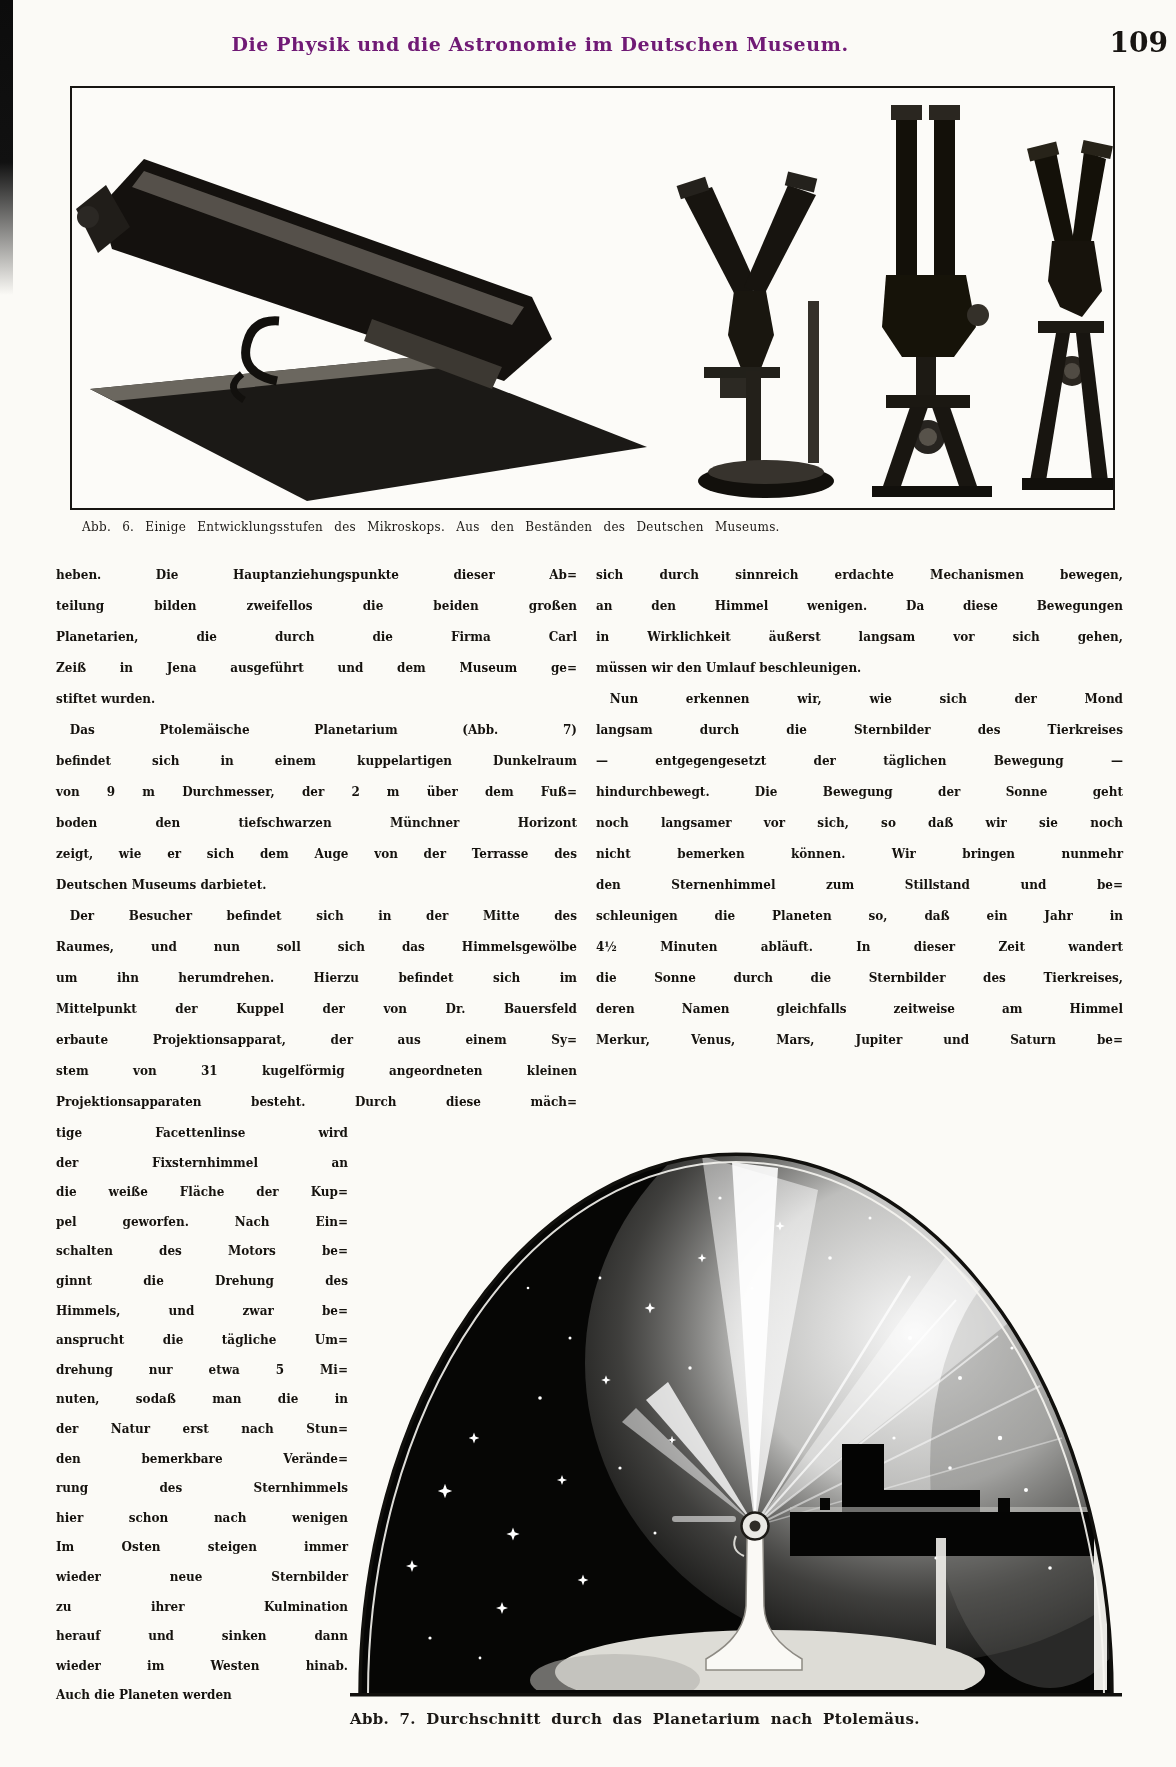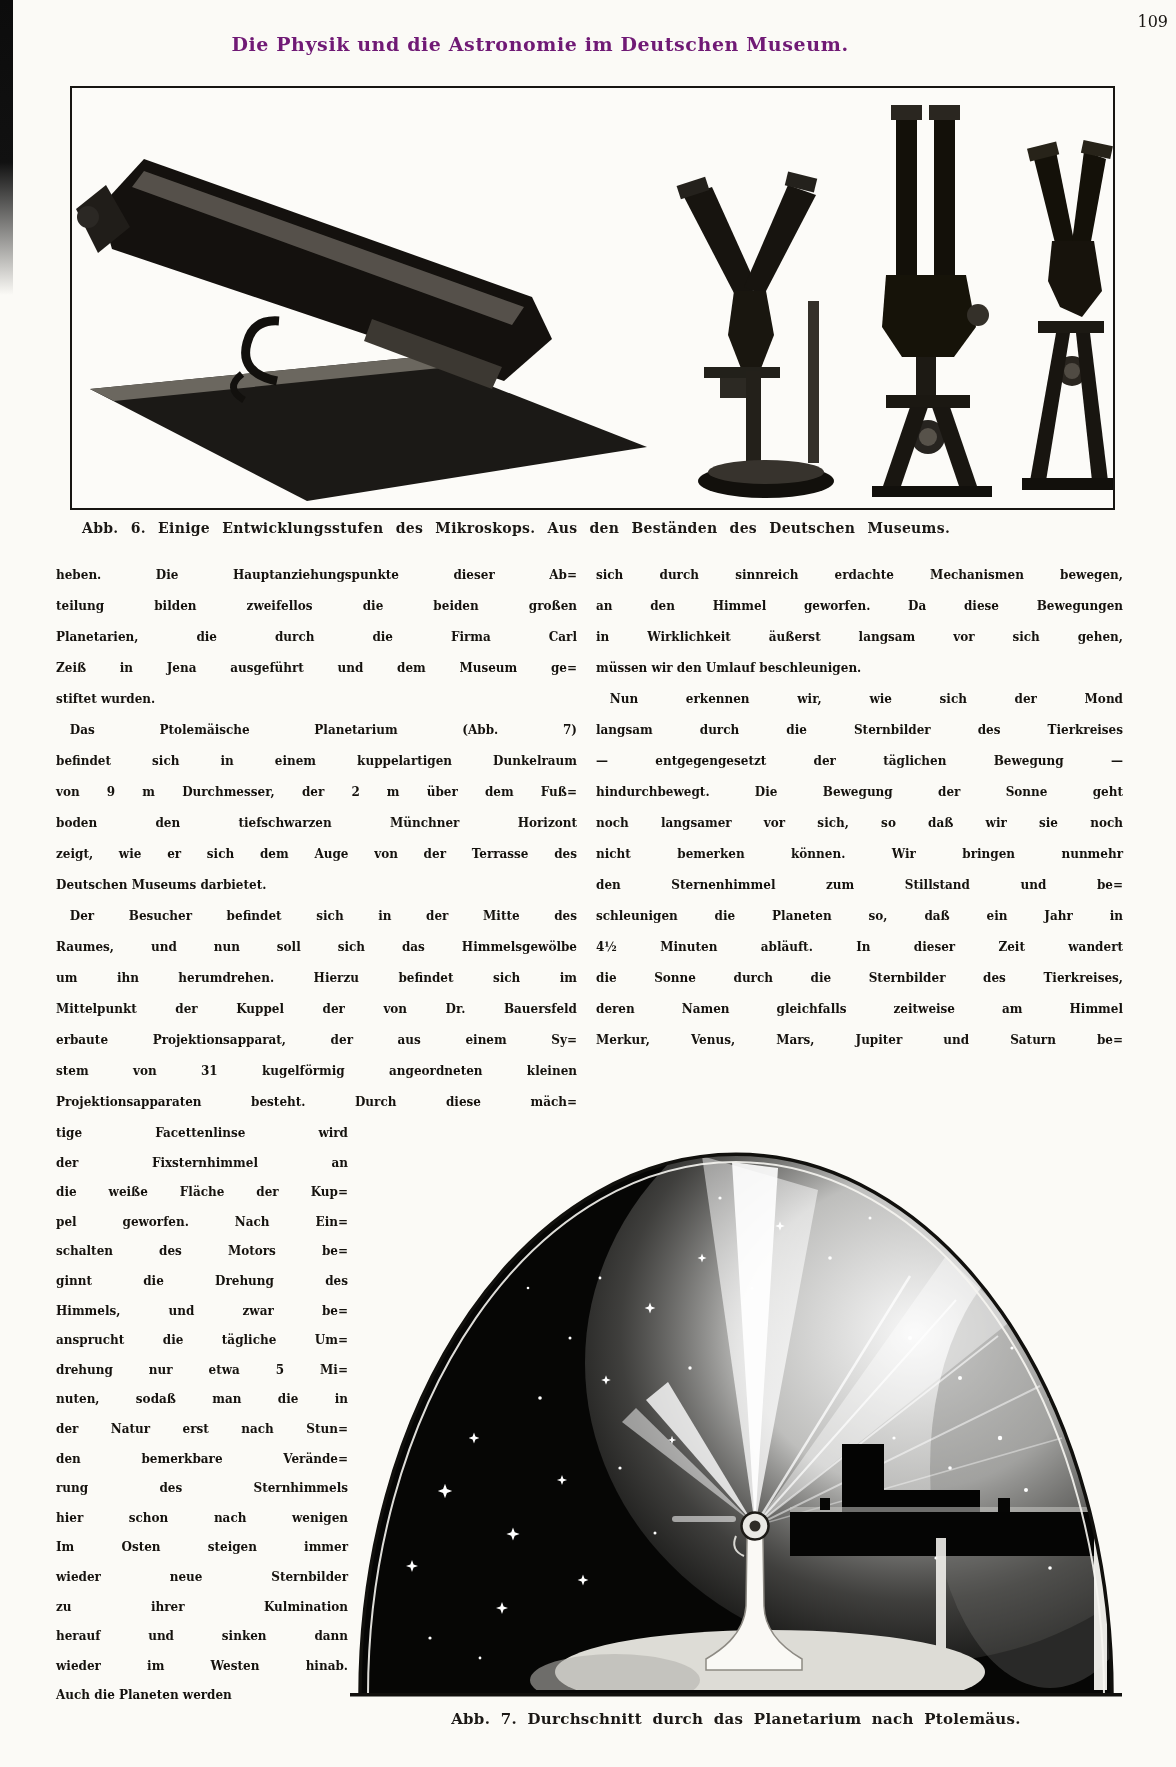--- a/index.html
+++ b/index.html
@@ -8,51 +8,51 @@
     background:#fbfaf6;
     font-family:"DejaVu Serif", serif;color:#141210;
   }
   .abs{position:absolute;}
   
   .header-title{
     left:150px;top:33px;width:780px;text-align:center;
     font-size:19px;font-weight:bold;letter-spacing:.6px;color:#701a75;
   }
   .page-number{
-    left:1088px;top:12px;width:80px;text-align:right;
-    font-size:16px;font-weight:normal;color:#181512;
+    left:1088px;top:26px;width:80px;text-align:right;
+    font-size:28px;font-weight:bold;color:#181512;
   }
   
   .scan-strip{
     left:0;top:0;width:13px;height:295px;
     background:linear-gradient(180deg,#0c0c0c 0%,#111 55%,rgba(20,20,20,.45) 80%,rgba(20,20,20,0) 100%);
   }
   
   .fig6{
     left:70px;top:86px;width:1041px;height:420px;
     border:2px solid #171512;background:#fcfbf8;box-sizing:content-box;
   }
   .fig6 svg{display:block;width:100%;height:100%;}
   .caption6{
     left:82px;top:520px;width:1030px;
-    font-size:14px;font-weight:bold;letter-spacing:.3px;word-spacing:7px;color:#1b1815;
+    font-size:12px;font-weight:normal;letter-spacing:.3px;word-spacing:7px;color:#1b1815;
   }
   
   .col{font-size:12px;font-weight:bold;color:#15120e;}
   .col .line{text-align:justify;text-align-last:justify;white-space:nowrap;}
   .col .line.end{text-align-last:left;}
   .col .line.ind{text-indent:1.15em;}
   .col-left-full{left:56px;top:560px;width:521px;line-height:31px;}
   .col-right{left:596px;top:560px;width:527px;line-height:31px;}
   .col-left-narrow{left:56px;top:1119px;width:292px;line-height:29.6px;}
   
   .fig7{left:350px;top:1138px;width:772px;height:562px;}
   .fig7 svg{display:block;width:100%;height:100%;}
   .caption7{
-    left:350px;top:1710px;width:772px;text-align:center;
+    left:350px;top:1710px;width:772px;text-align:left;
     font-size:15px;font-weight:bold;letter-spacing:.3px;word-spacing:5px;color:#1b1815;
   }
 </style>
 </head>
 <body>
 
 <div class="abs scan-strip"></div>
 
 <div class="abs header-title">Die Physik und die Astronomie im Deutschen Museum.</div>
 <div class="abs page-number">109</div>
@@ -134,21 +134,21 @@
     <div class="line ind">Der Besucher befindet sich in der Mitte des</div>
     <div class="line">Raumes, und nun soll sich das Himmelsgewölbe</div>
     <div class="line">um ihn herumdrehen. Hierzu befindet sich im</div>
     <div class="line">Mittelpunkt der Kuppel der von Dr. Bauersfeld</div>
     <div class="line">erbaute Projektionsapparat, der aus einem Sy=</div>
     <div class="line">stem von 31 kugelförmig angeordneten kleinen</div>
     <div class="line">Projektionsapparaten besteht. Durch diese mäch=</div>
   </div>
 <div class="abs col col-right">
     <div class="line">sich durch sinnreich erdachte Mechanismen bewegen,</div>
-    <div class="line">an den Himmel geworfen. Da diese Bewegungen</div>
+    <div class="line">an den Himmel wenigen. Da diese Bewegungen</div>
     <div class="line">in Wirklichkeit äußerst langsam vor sich gehen,</div>
     <div class="line end">müssen wir den Umlauf beschleunigen.</div>
     <div class="line ind">Nun erkennen wir, wie sich der Mond</div>
     <div class="line">langsam durch die Sternbilder des Tierkreises</div>
     <div class="line">— entgegengesetzt der täglichen Bewegung —</div>
     <div class="line">hindurchbewegt. Die Bewegung der Sonne geht</div>
     <div class="line">noch langsamer vor sich, so daß wir sie noch</div>
     <div class="line">nicht bemerken können. Wir bringen nunmehr</div>
     <div class="line">den Sternenhimmel zum Stillstand und be=</div>
     <div class="line">schleunigen die Planeten so, daß ein Jahr in</div>

